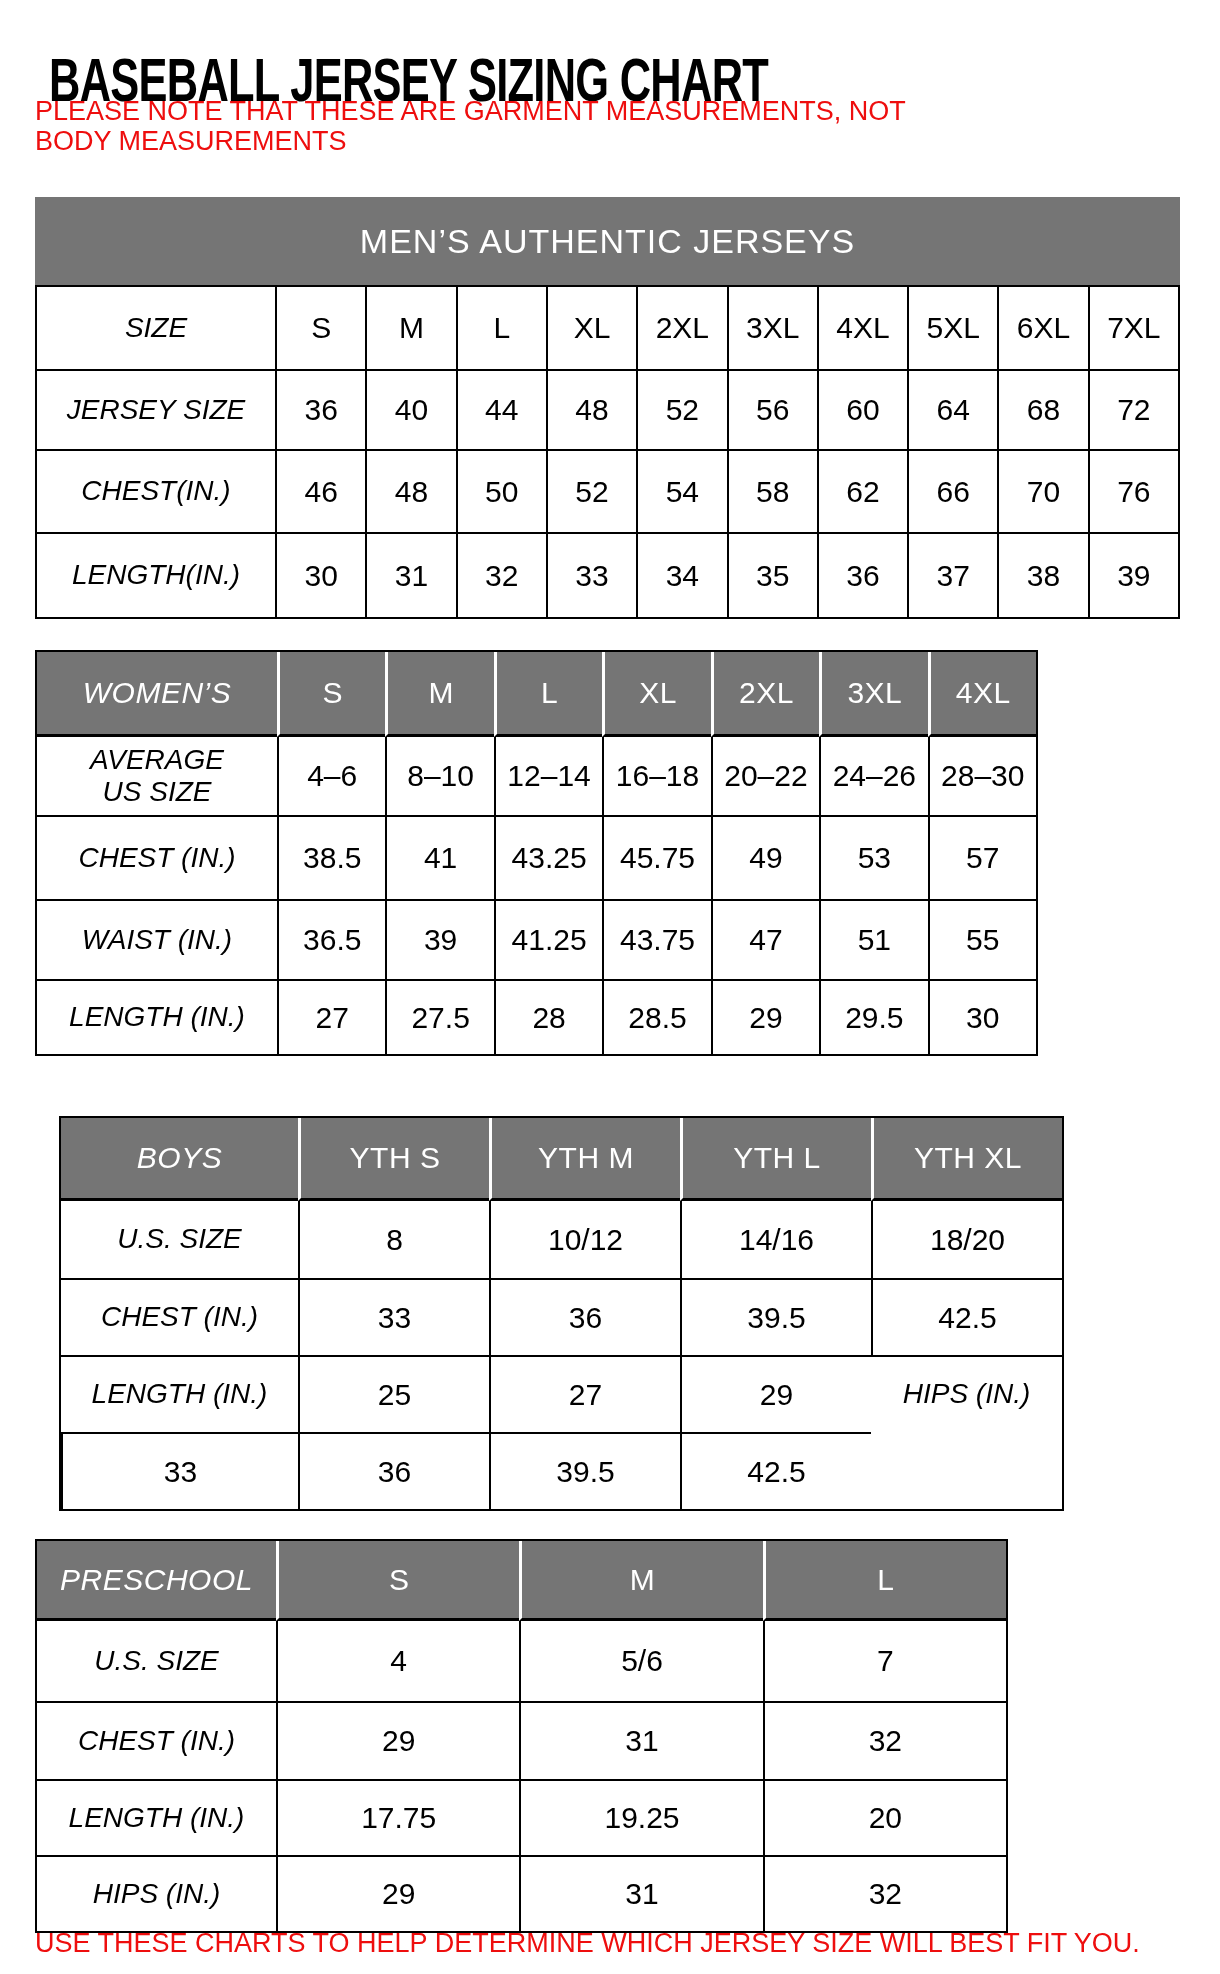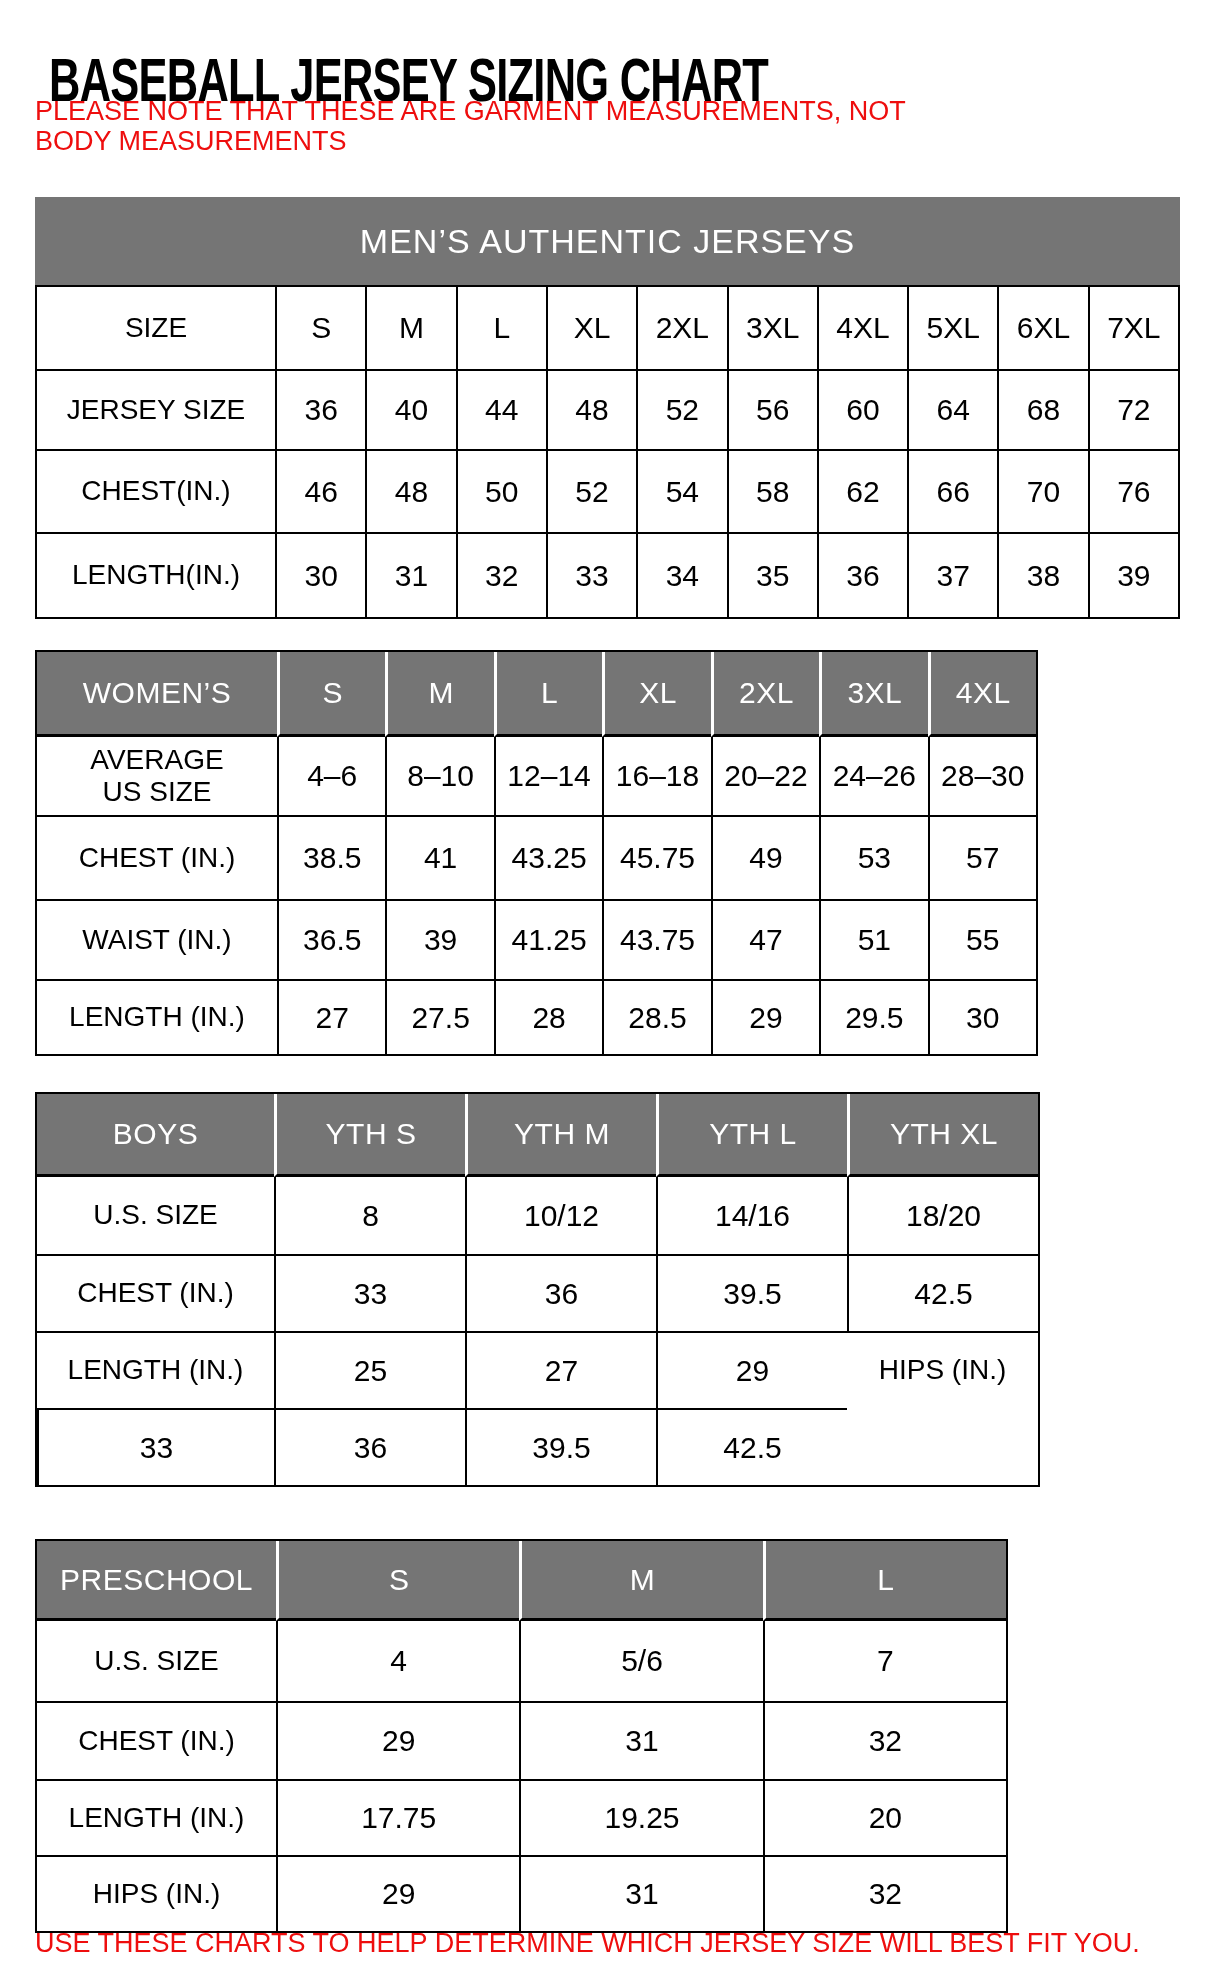--- a/index.html
+++ b/index.html
@@ -16,33 +16,33 @@
     color:var(--red);font-size:27px;line-height:1.12;}
   .footer{position:absolute;left:35px;top:1928px;margin:0;white-space:nowrap;
     color:var(--red);font-size:27px;}
 
   :root{--red:#ee0e0e;--gray:#757575;}
 
   
   .sec{position:absolute;left:35px;}
   .mens-sec{top:197px;border-radius:31px;}
   .womens-sec{top:650px;}
-  .boys-sec{top:1092px;}
+  .boys-sec{top:1116px;margin-left:24px;}
   .preschool-sec{top:1520px;}
 
   
   .band{width:1145px;height:88px;background:var(--gray);color:#fff;
     display:flex;align-items:center;justify-content:center;
     font-size:34px;letter-spacing:1px;}
 
   
   .tbl{display:grid;border:2px solid #000;background:#fff;box-sizing:border-box;}
   .tbl > div{display:flex;align-items:center;justify-content:center;text-align:center;
     border-left:2px solid #000;border-top:2px solid #000;box-sizing:border-box;}
-  .tbl > .c0{border-left:none;}
+  .tbl > .c0{border-left:none;font-style:italic;}
   .tbl > .r0, .tbl > .r1{border-top:none;}
   .tbl > .hc{background:var(--gray);color:#fff;font-size:30px;letter-spacing:0.5px;
     border-left:3px solid #fff;border-bottom:3px solid #000;}
   .tbl > .hc.c0{border-left:none;}
   .tbl > .lbl{font-size:28px;white-space:pre-line;line-height:1.15;}
   .tbl > .val{font-size:30px;}
 
   .mens-grid{width:1145px;grid-template-columns:238px repeat(10,1fr);
     grid-template-rows:82px 80px 83px 85px;}
   .womens-grid{width:1003px;grid-template-columns:240px repeat(7,1fr);

